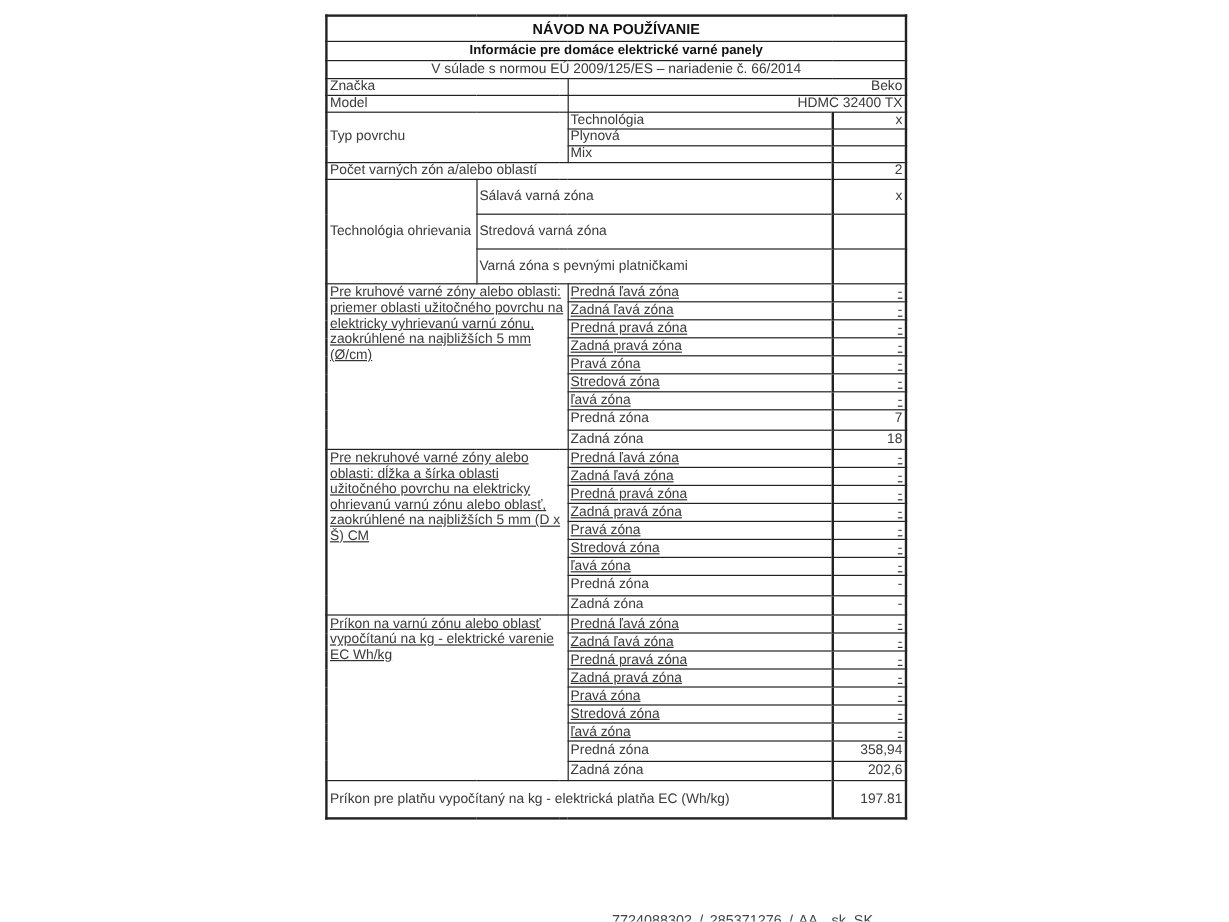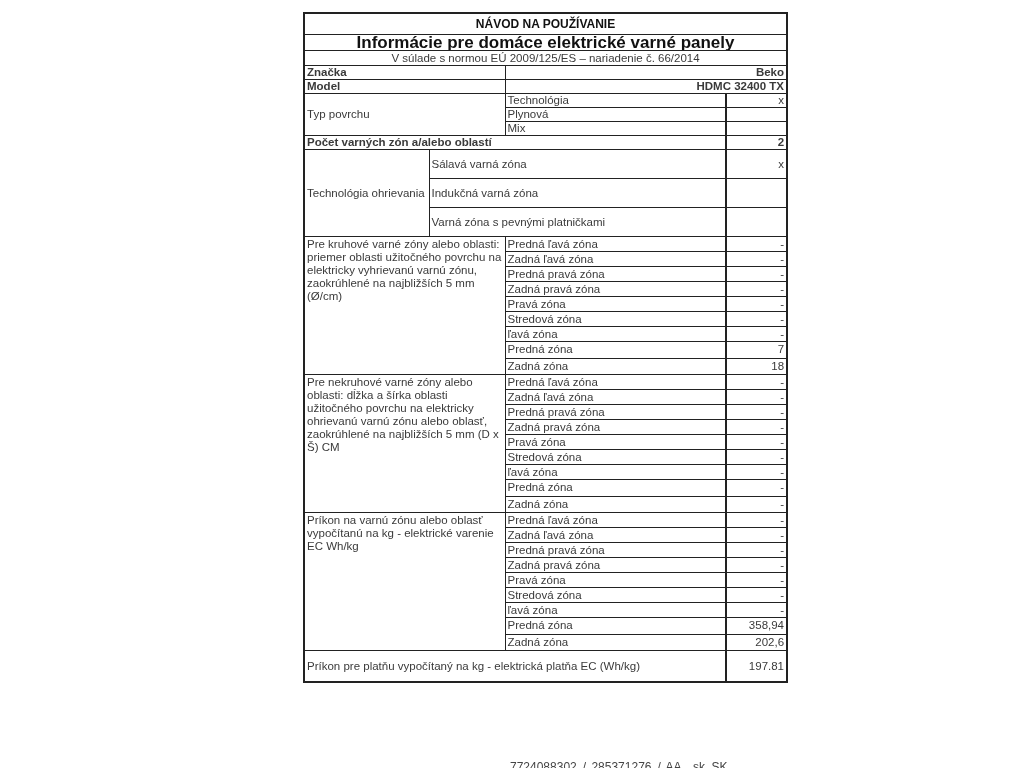--- a/index.html
+++ b/index.html
@@ -1,30 +1,30 @@
 <!DOCTYPE html>
 <html><head>
 <meta charset="utf-8">
 <style>
   html, body { margin: 0; padding: 0; background: #ffffff; }
   body { width: 1024px; height: 768px; position: relative; overflow: hidden;
          font-family: "Liberation Sans", sans-serif; color: #333; }
   #doc { position: absolute; left: 271px; top: 12px; width: 483px; }
-  table { border-collapse: collapse; width: 483px; table-layout: fixed; margin-left: 32px; }
+  table { border-collapse: collapse; width: 483px; table-layout: fixed; }
   td { border: 1px solid #222; padding: 0 2px; font-size: 11.5px; line-height: 13px;
        vertical-align: middle; white-space: nowrap; overflow: hidden; color: #3a3a3a; }
   table { border: 2px solid #222; }
   .hdr1 { text-align: center; font-weight: bold; font-size: 12px; height: 20px; color: #111; }
-  .hdr2 { text-align: center; font-weight: bold; font-size: 17px; height: 15px; color: #111; }
+  .hdr2 { text-align: center; font-weight: bold; font-size: 11px; height: 15px; color: #111; }
   .hdr3 { text-align: center; height: 14px; }
   .c { text-align: right; }
-  .r14 { height: 14px; font-weight: bold; }
+  .r14 { height: 14px; }
   .r15 { height: 14px; }
   .tech { height: 29px; }
-  .zone { height: 15px; }
+  .zone { height: 15px; text-decoration: underline; }
   .zoneb { height: 16.5px; }
   .wrap { white-space: normal; vertical-align: top; line-height: 13px; padding-top: 1px; }
   .val { border-left: 2px solid #222; }
   .last td { height: 30px; }
   #footer { position: absolute; left: 510px; top: 760px; font-size: 12px; color: #444;
             word-spacing: 2px; }
   #footer span { margin-right: 6px; }
 </style>
 </head>
 <body>
@@ -75,21 +75,21 @@
       <td colspan="4">Počet varných zón a/alebo oblastí</td>
       <td class="c val">2</td>
     </tr>
 
     <tr class="tech">
       <td rowspan="3" style="white-space:normal">Technológia ohrievania</td>
       <td colspan="3">Sálavá varná zóna</td>
       <td class="c val">x</td>
     </tr>
     <tr class="tech">
-      <td colspan="3">Indukčná varná zóna</td>
+      <td colspan="3">Stredová varná zóna</td>
       <td class="c val"></td>
     </tr>
     <tr class="tech">
       <td colspan="3">Varná zóna s pevnými platničkami</td>
       <td class="c val"></td>
     </tr>
   </tbody>
 
   <tbody id="sec-circular">
         <tr class="zone">

